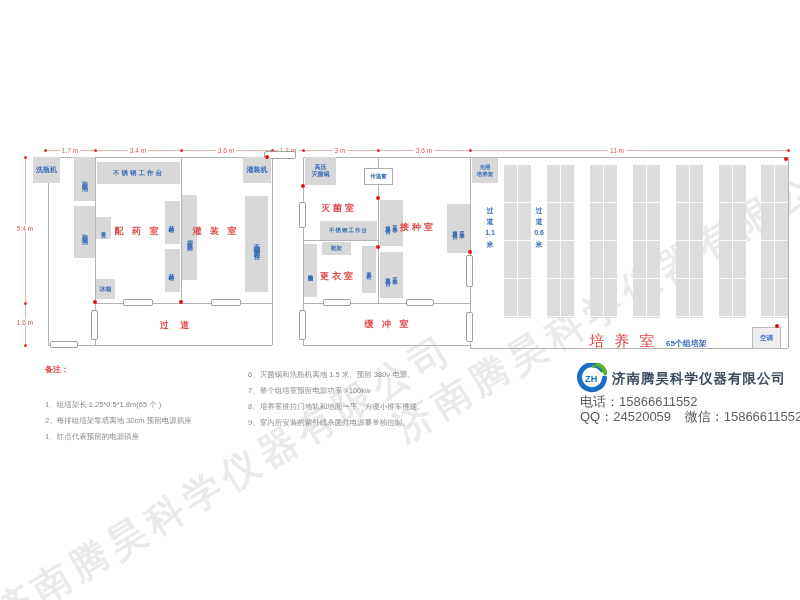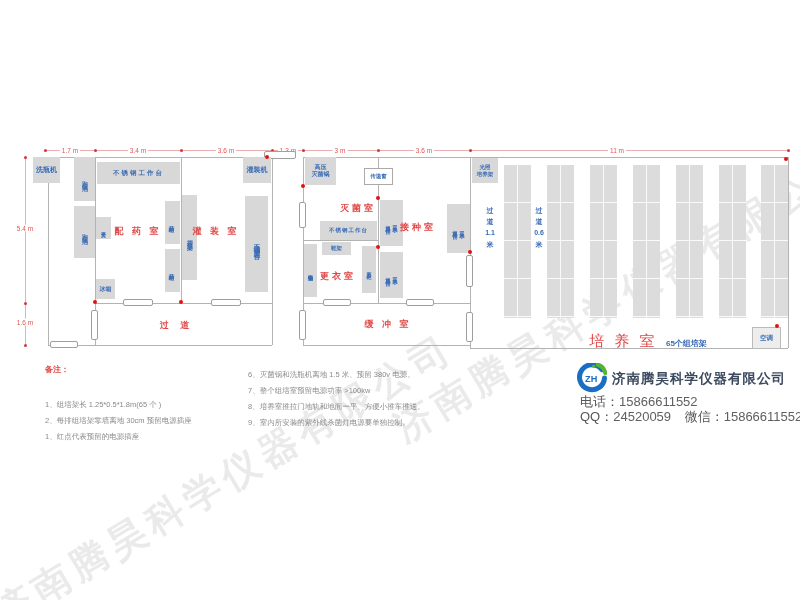--- a/index.html
+++ b/index.html
@@ -159,21 +159,21 @@
     <div class="rack" style="left:676px;top:165px;"></div>
     <div class="rack" style="left:719px;top:165px;"></div>
     <div class="rack" style="left:761px;top:165px;"></div>
     <div class="aisle" style="left:484px;top:205px;">过道1.1米</div>
     <div class="aisle" style="left:533px;top:205px;">过道0.6米</div>
     <div class="box lite" style="left:752px;top:327px;width:27px;height:20px;font-size:6.5px;">空调</div>
 
     <div class="room-label" style="left:138px;top:225px;">配 药 室</div>
     <div class="room-label" style="left:216px;top:225px;">灌 装 室</div>
     <div class="room-label" style="left:176px;top:319px;font-family:Liberation Mono, monospace;">过  道</div>
-    <div class="room-label" style="left:358px;top:202px;">灭菌室</div>
+    <div class="room-label" style="left:339px;top:202px;">灭菌室</div>
     <div class="room-label" style="left:338px;top:270px;">更衣室</div>
     <div class="room-label" style="left:418px;top:221px;">接种室</div>
     <div class="room-label" style="left:388px;top:318px;">缓 冲 室</div>
     <div class="abs" style="left:610px;top:332px;white-space:nowrap;transform:translateX(-50%);left:648px;">
       <span style="color:#e04848;font-weight:normal;font-size:15px;letter-spacing:3px;">培 养 室</span>
       <span style="color:#3a6cb5;font-weight:bold;font-size:8px;margin-left:4px;">65个组培架</span>
     </div>
 
     <span class="dot" style="left:95px;top:302px;"></span>
     <span class="dot" style="left:181px;top:302px;"></span>

